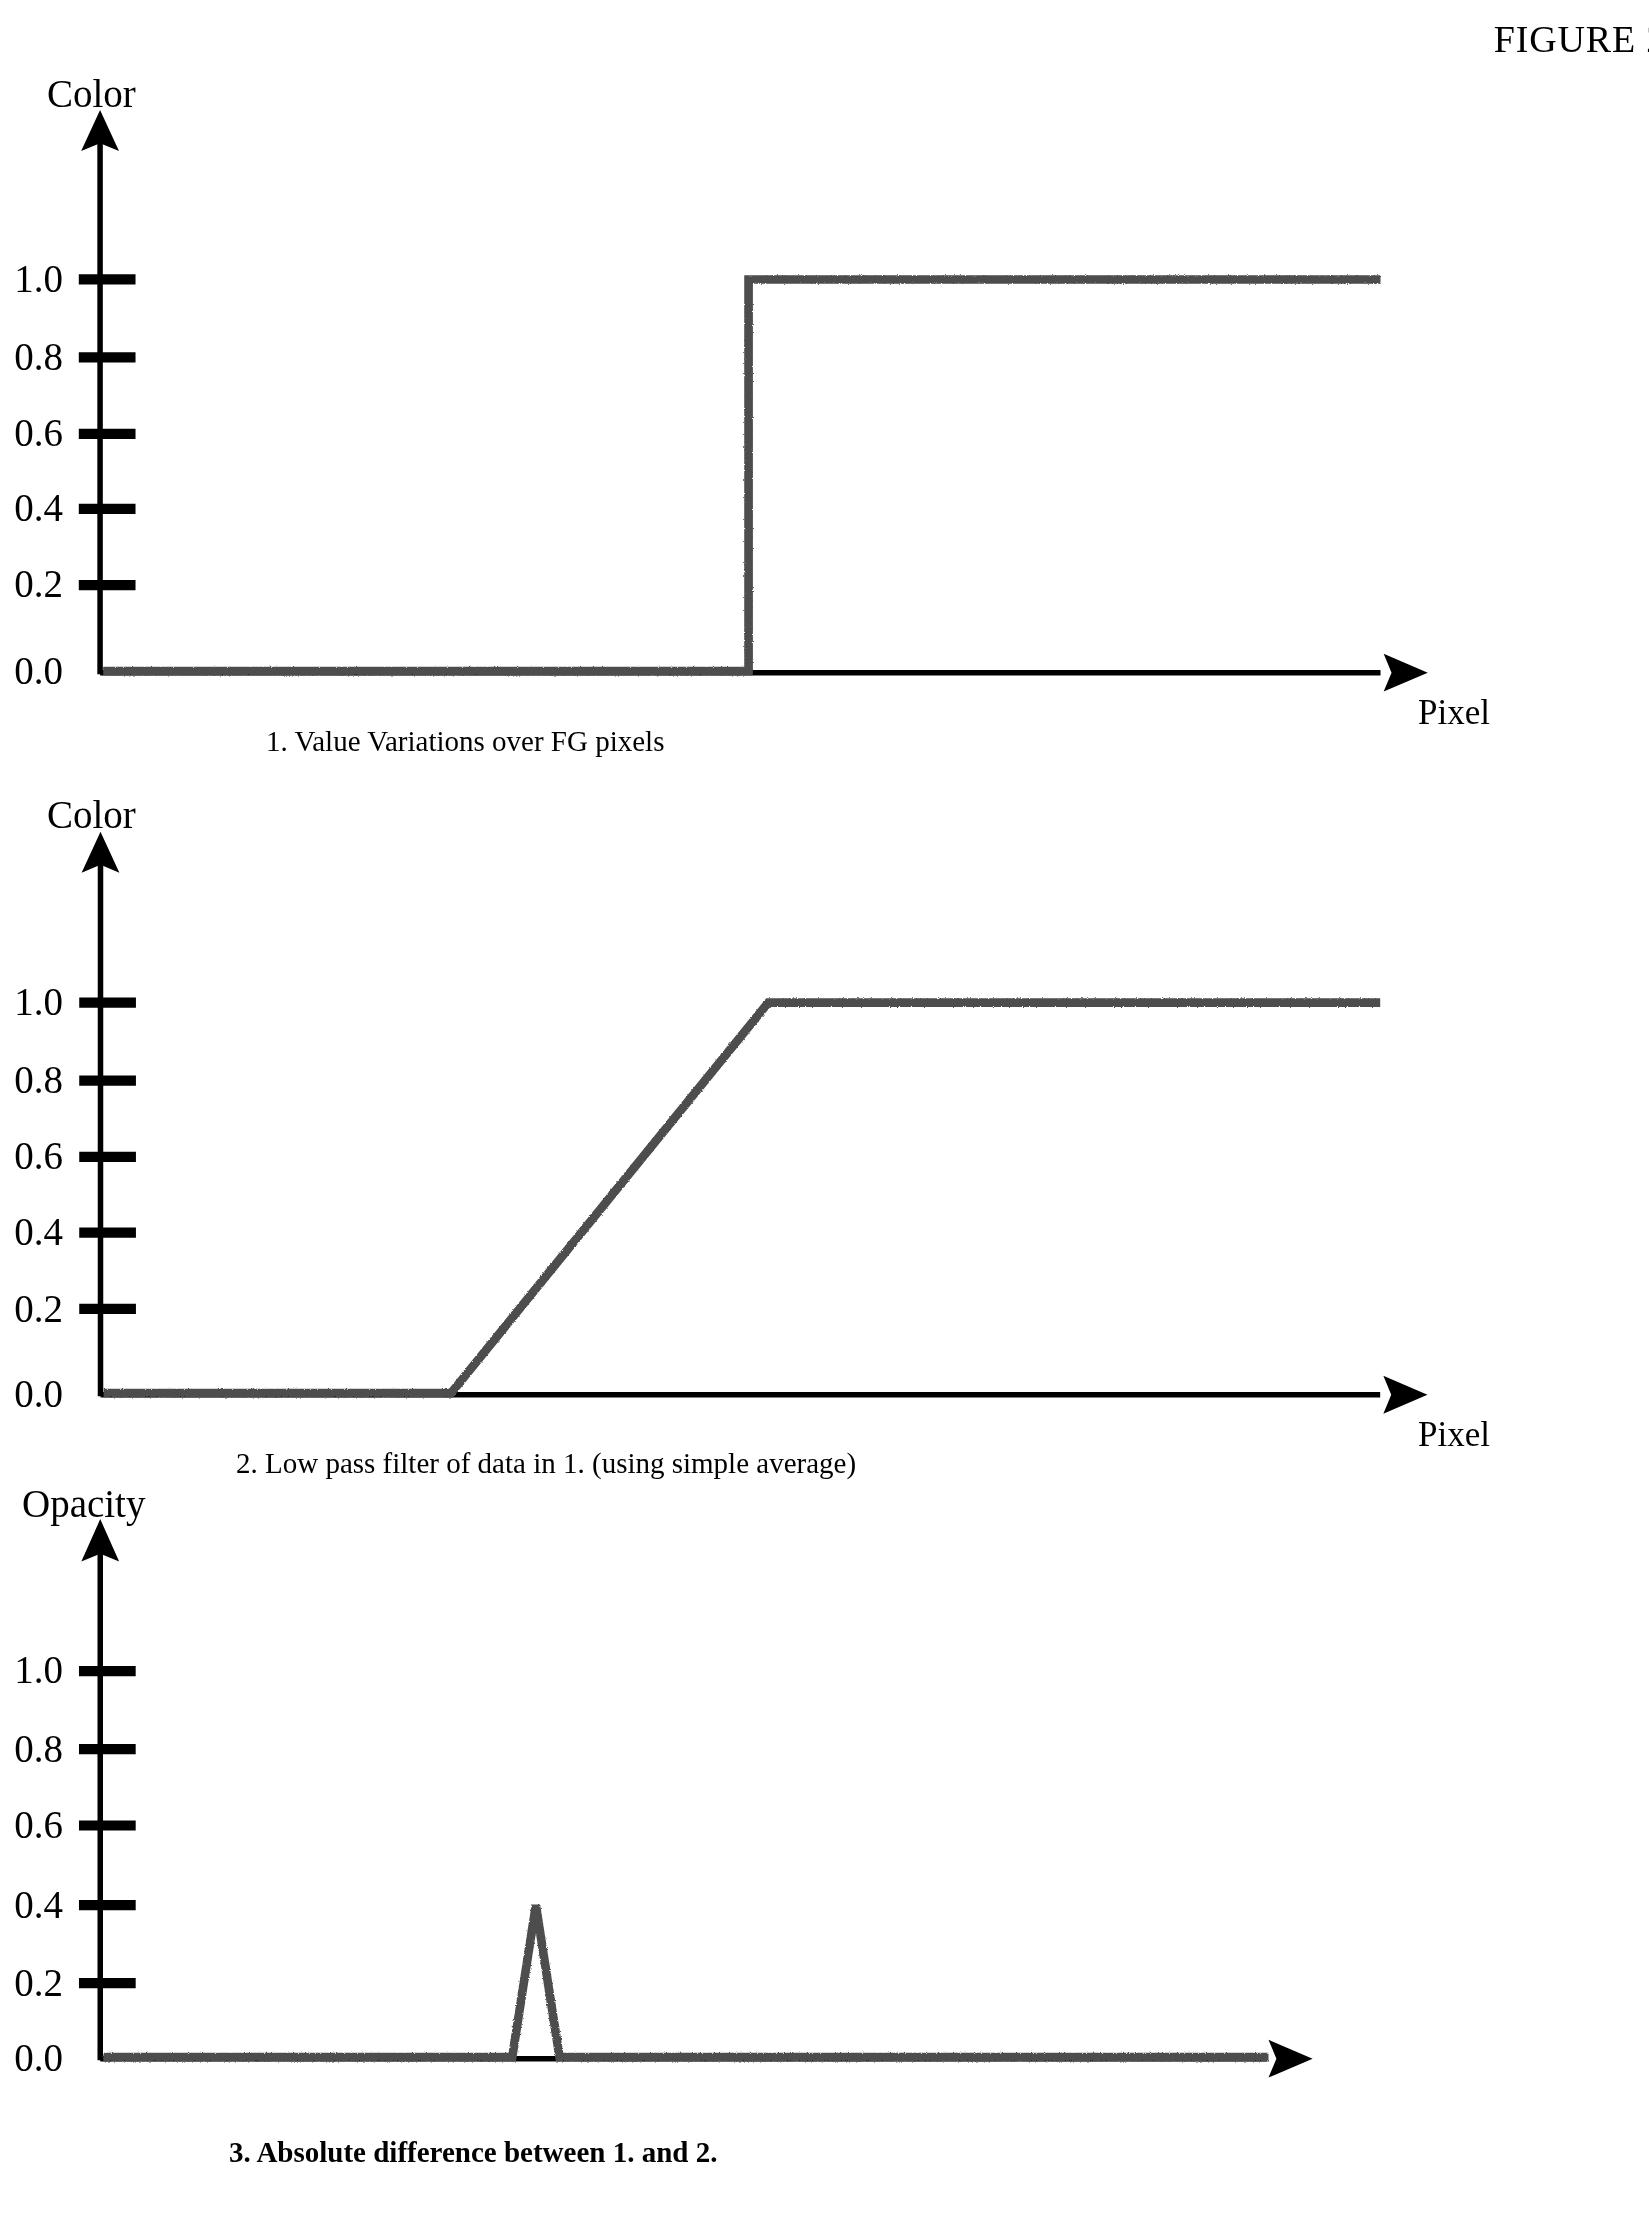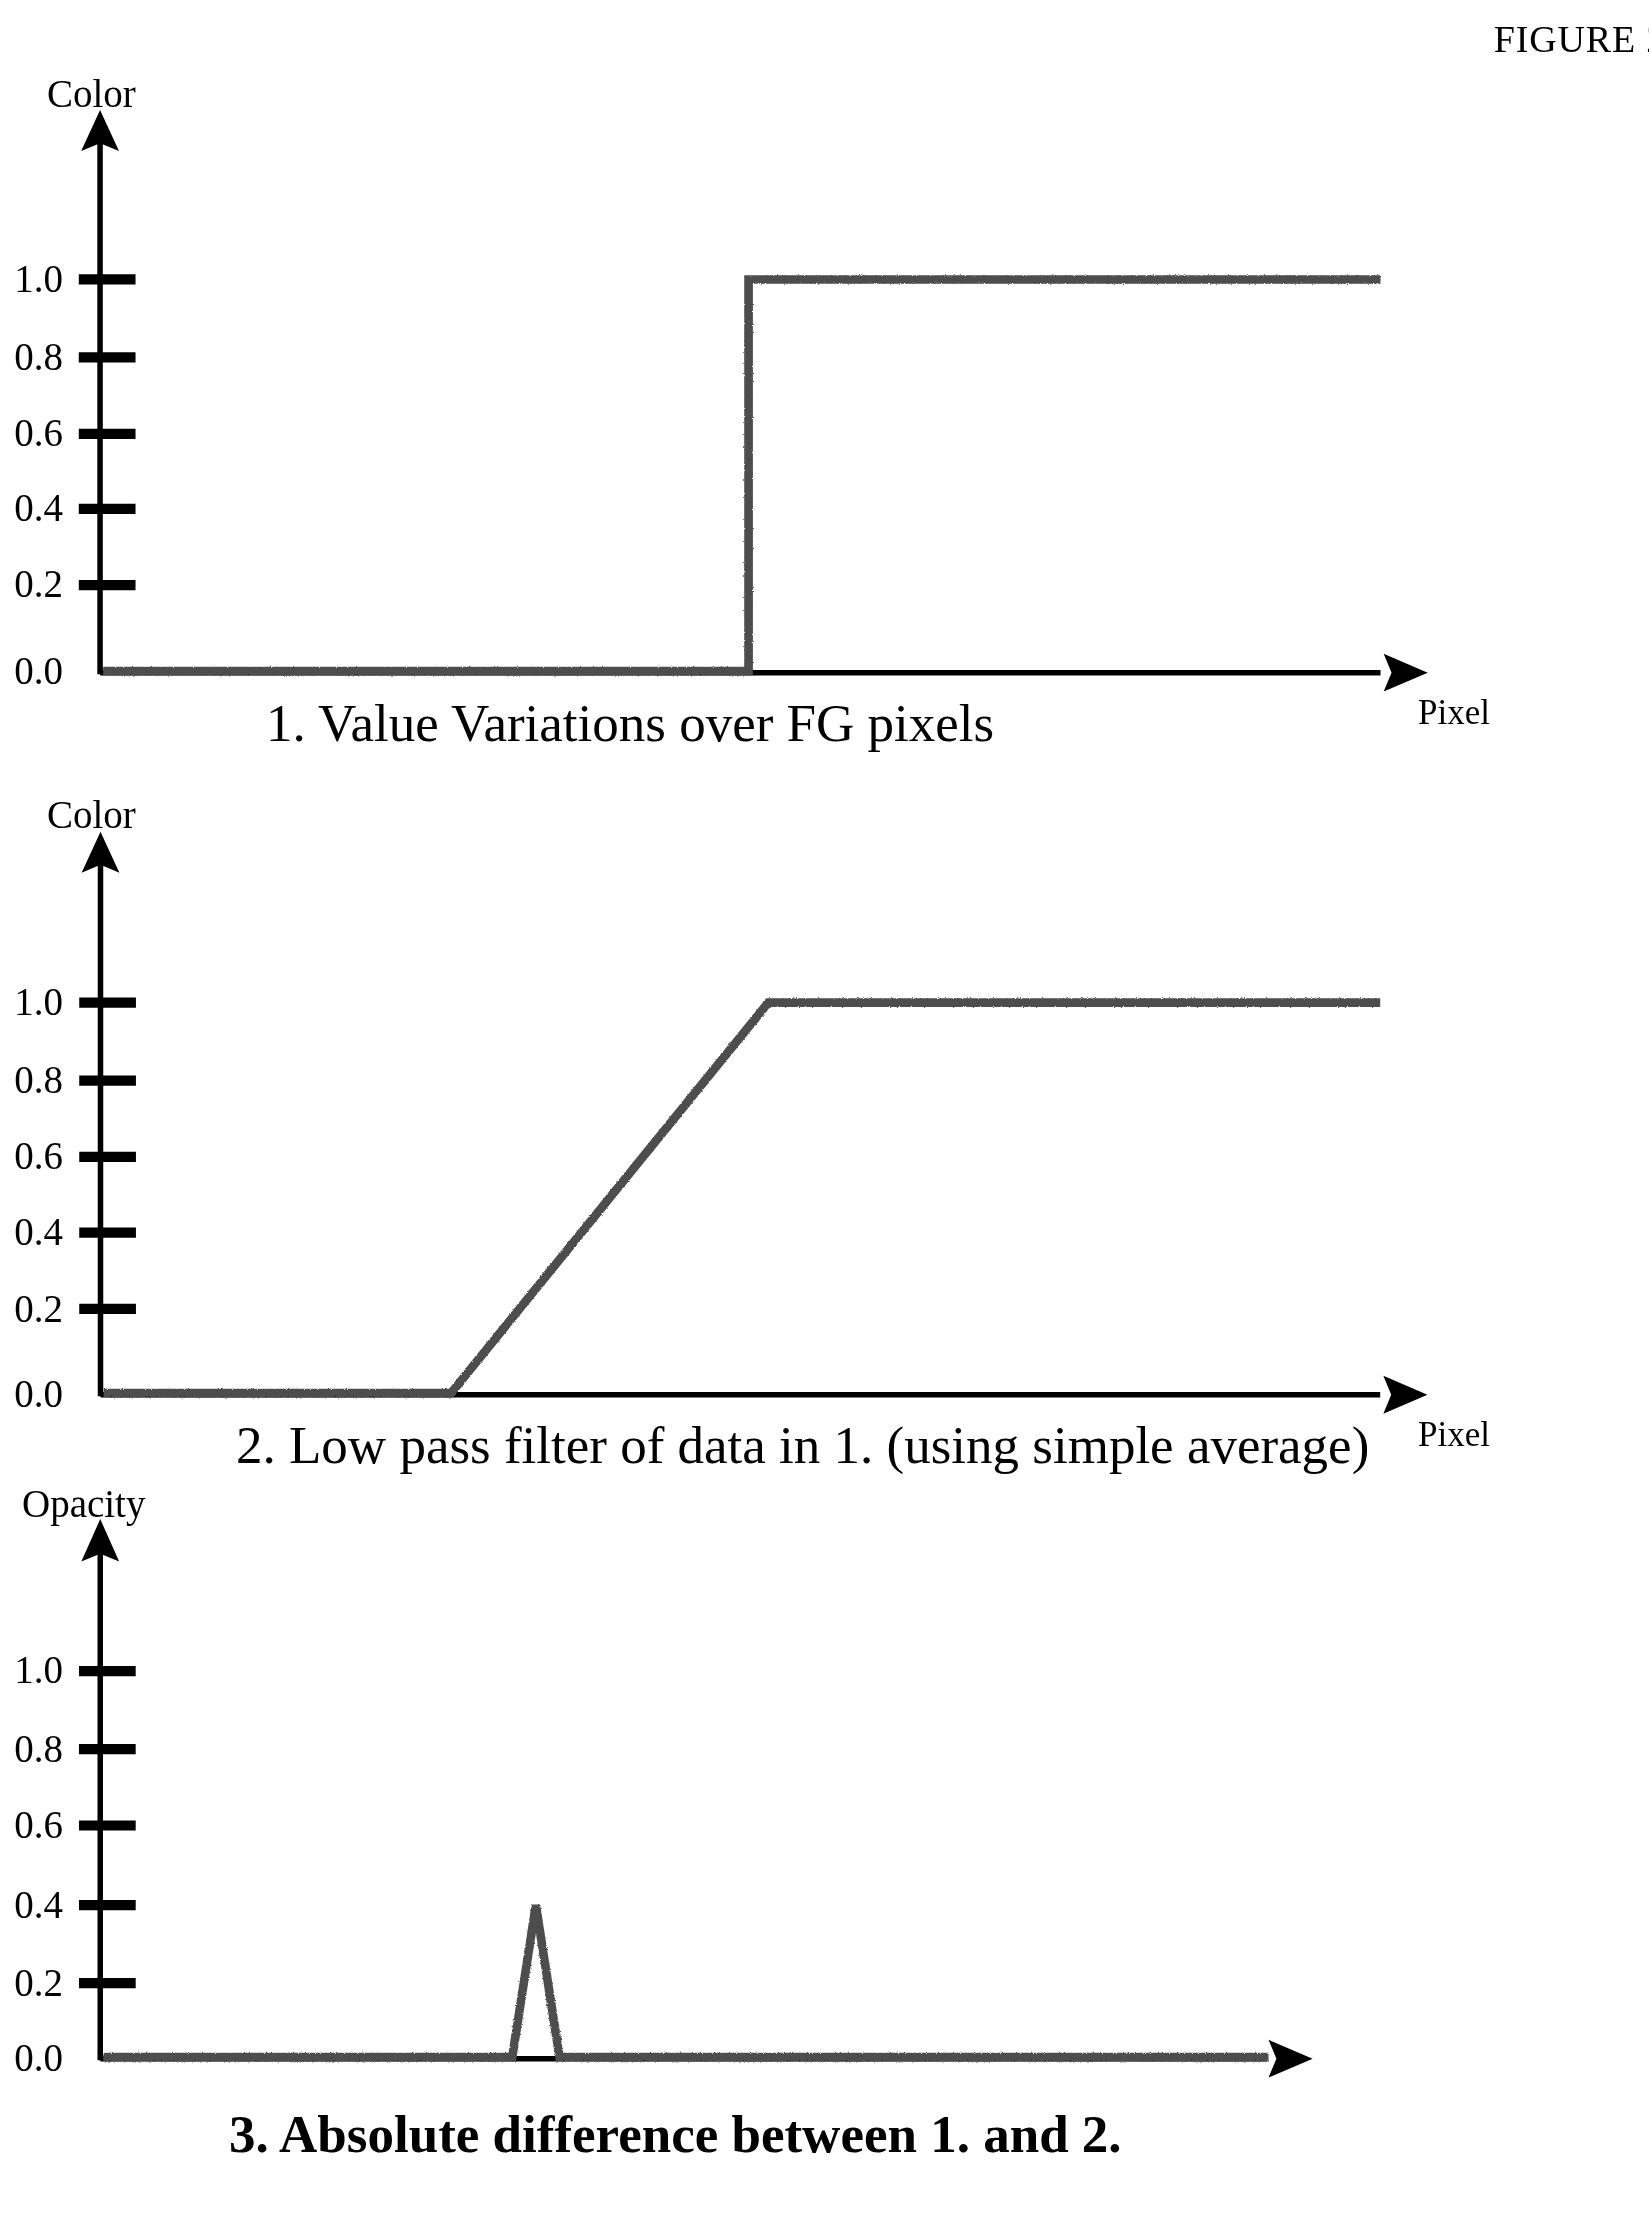--- a/index.html
+++ b/index.html
@@ -53,22 +53,23 @@
   }
   .tick-label {
     position: absolute;
     font-size: 39px;
     text-align: right;
     width: 110px;
     white-space: nowrap;
   }
   .caption {
     position: absolute;
-    font-size: 53px;
+    font-size: 29px;
     white-space: nowrap;
+    margin-top: 32px;
   }
   .xaxis-label {
     position: absolute;
     font-size: 35px;
     white-space: nowrap;
   }
 </style>
 </head>
 <body>
 

